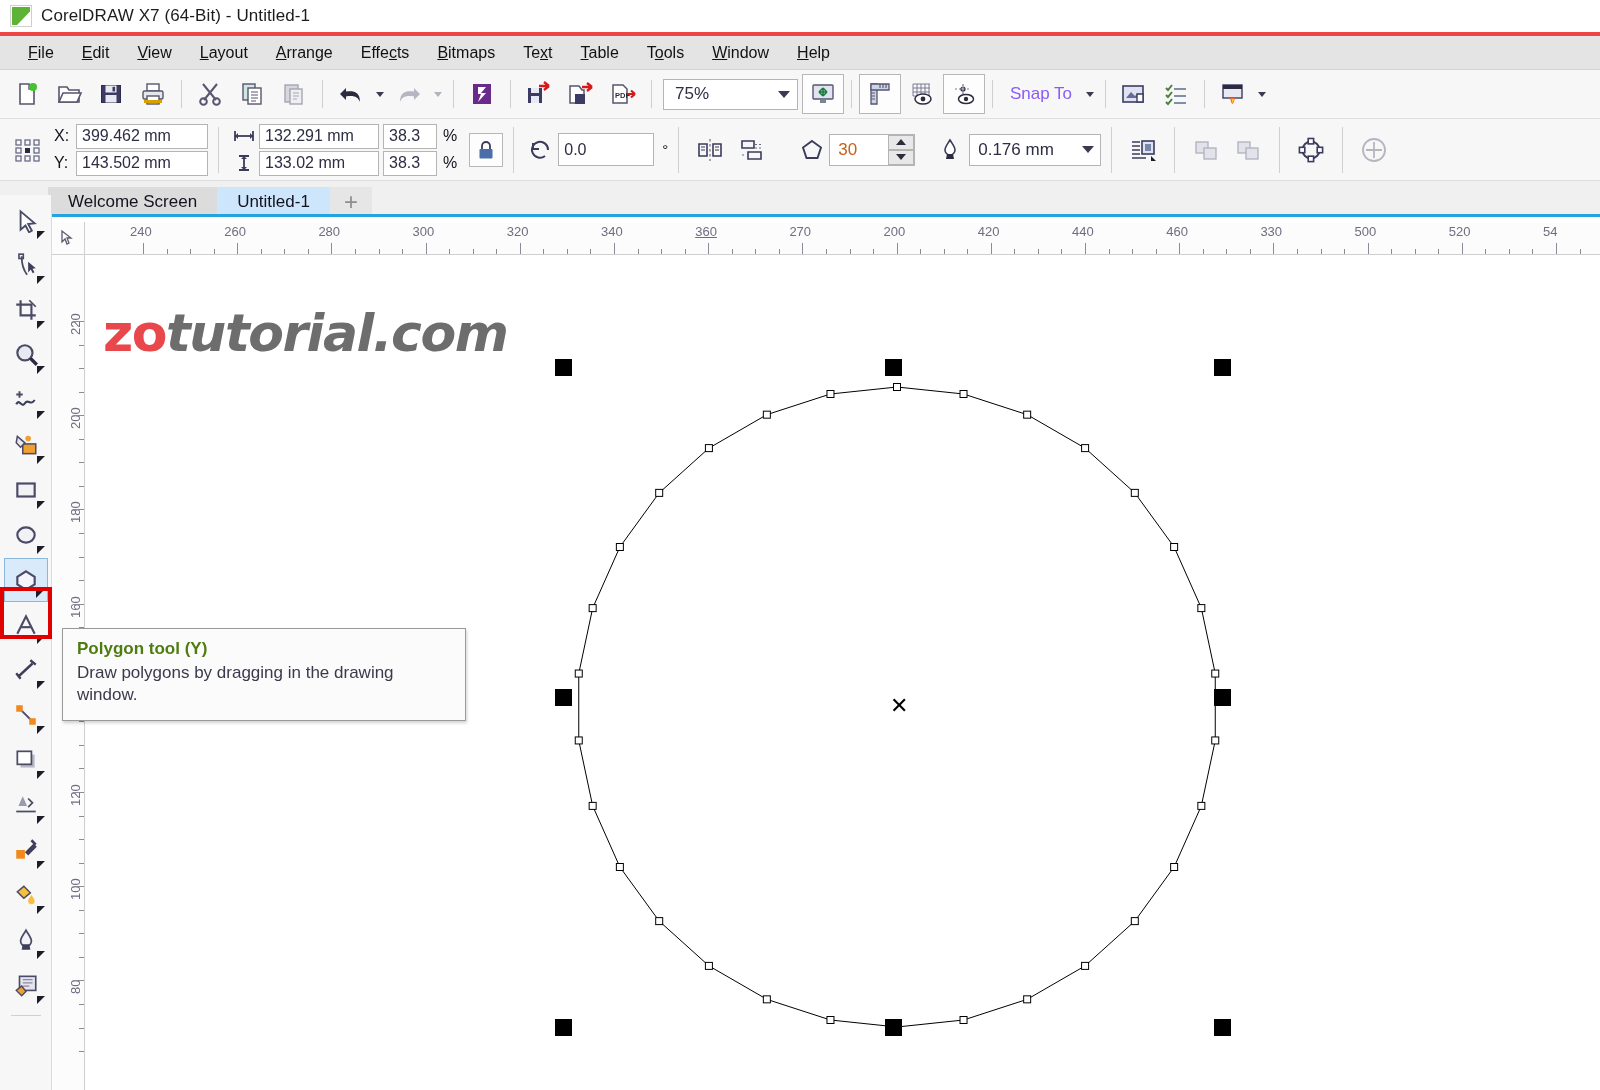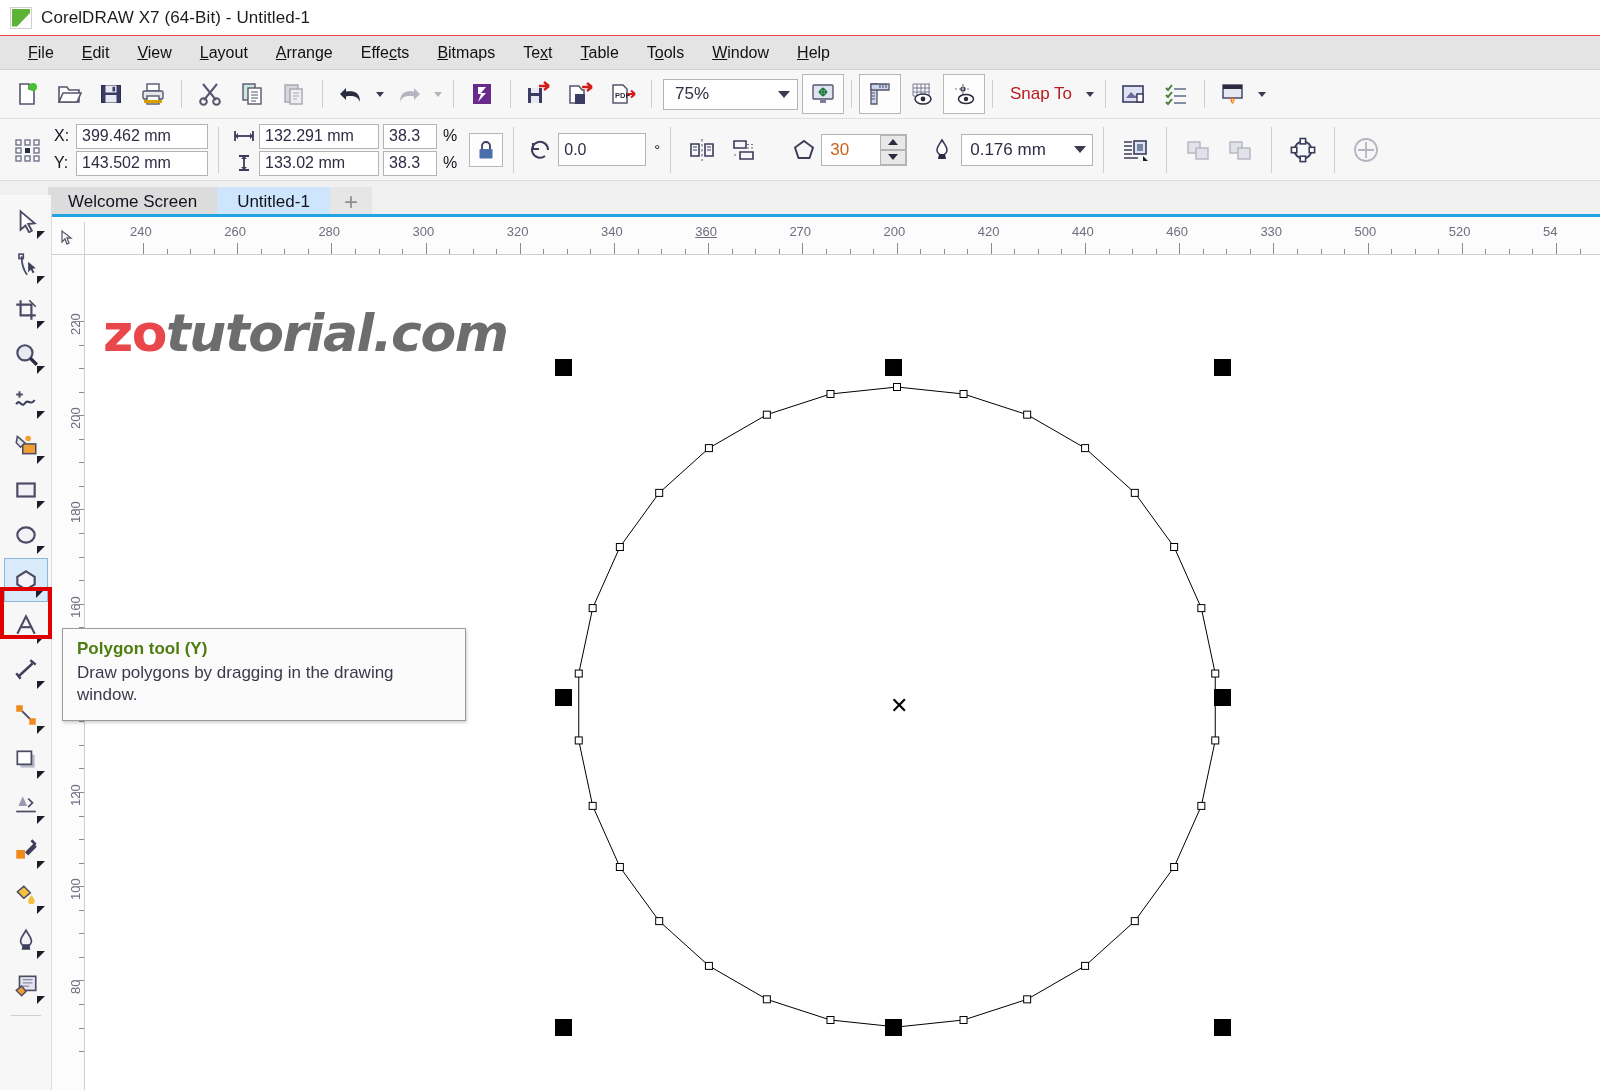--- a/index.html
+++ b/index.html
@@ -11,21 +11,21 @@
     overflow:hidden;
     position:relative;
     -webkit-font-smoothing:antialiased;
   }
 
   
   .titlebar{
     height:36px; background:#ffffff;
     display:flex; align-items:center;
     padding-left:10px;
-    border-bottom:1px solid #ef4444;
+    border-bottom:4px solid #ef4444;
   }
   .app-logo{
     width:22px; height:22px; margin-right:9px;
     background:#ffffff; position:relative;
     border:1px solid #cfcfcf;
   }
   .app-logo:after{
     content:""; position:absolute; left:1px; top:1px;
     width:18px; height:18px; background:#5cb335;
     clip-path: polygon(0 0, 100% 0, 100% 25%, 28% 100%, 0 100%);
@@ -65,41 +65,41 @@
   }
   .tb-caret.dim:after{ border-top-color:#b3b3bb; }
   .zoom-combo{
     width:135px; height:31px; border:1px solid #b4b4b4; background:#fff;
     display:flex; align-items:center; justify-content:space-between;
     padding:0 7px 0 11px; margin:0 4px;
   }
   .zoom-combo .val{ font-size:17px; color:#2d2d44; }
   .chev{ width:0;height:0;border-left:6px solid transparent;border-right:6px solid transparent;border-top:7px solid #3a3a50; }
   .framed{ border:1px solid #b7b7b7; background:#fdfdfd; }
-  .snapto{ font-size:17px; color:#b91c1c; padding:0 10px; cursor:default; }
+  .snapto{ font-size:17px; color:#8b5cf6; padding:0 10px; cursor:default; }
 
   
   .prop-bar{
     height:62px; background:#f7f7f7;
     display:flex; align-items:center;
     padding-left:8px; position:relative;
     border-bottom:1px solid #dedede;
   }
   .xy-group{ display:flex; flex-direction:column; gap:2px; margin-left:6px; }
   .xy-row{ display:flex; align-items:center; }
   .xy-lab{ font-size:16px; color:#13131f; width:22px; }
   .fld{
     border:1px solid #b4b4b4; background:#fff;
     height:25px; display:flex; align-items:center;
     padding:0 5px; font-size:16px; color:#2d2d44;
   }
   .fld.w130{ width:132px; }
   .fld.w122{ width:120px; }
   .fld.w52{ width:54px; }
-  .fld.w96{ width:88px; }
+  .fld.w96{ width:96px; }
   .pct{ font-size:16px; color:#13131f; margin-left:6px; }
   .p-sep{ width:1px; height:46px; background:#cfcfcf; margin:0 10px; }
   .icn{ display:flex; align-items:center; justify-content:center; }
   .spin{
     border:1px solid #b4b4b4; background:#fff; height:32px;
     display:flex; align-items:center; padding:0 0 0 8px; width:86px;
     justify-content:space-between;
   }
   .spin .num{ font-size:17px; color:#c8601a; }
   .spin-btns{ display:flex; flex-direction:column; width:26px; height:30px; }

